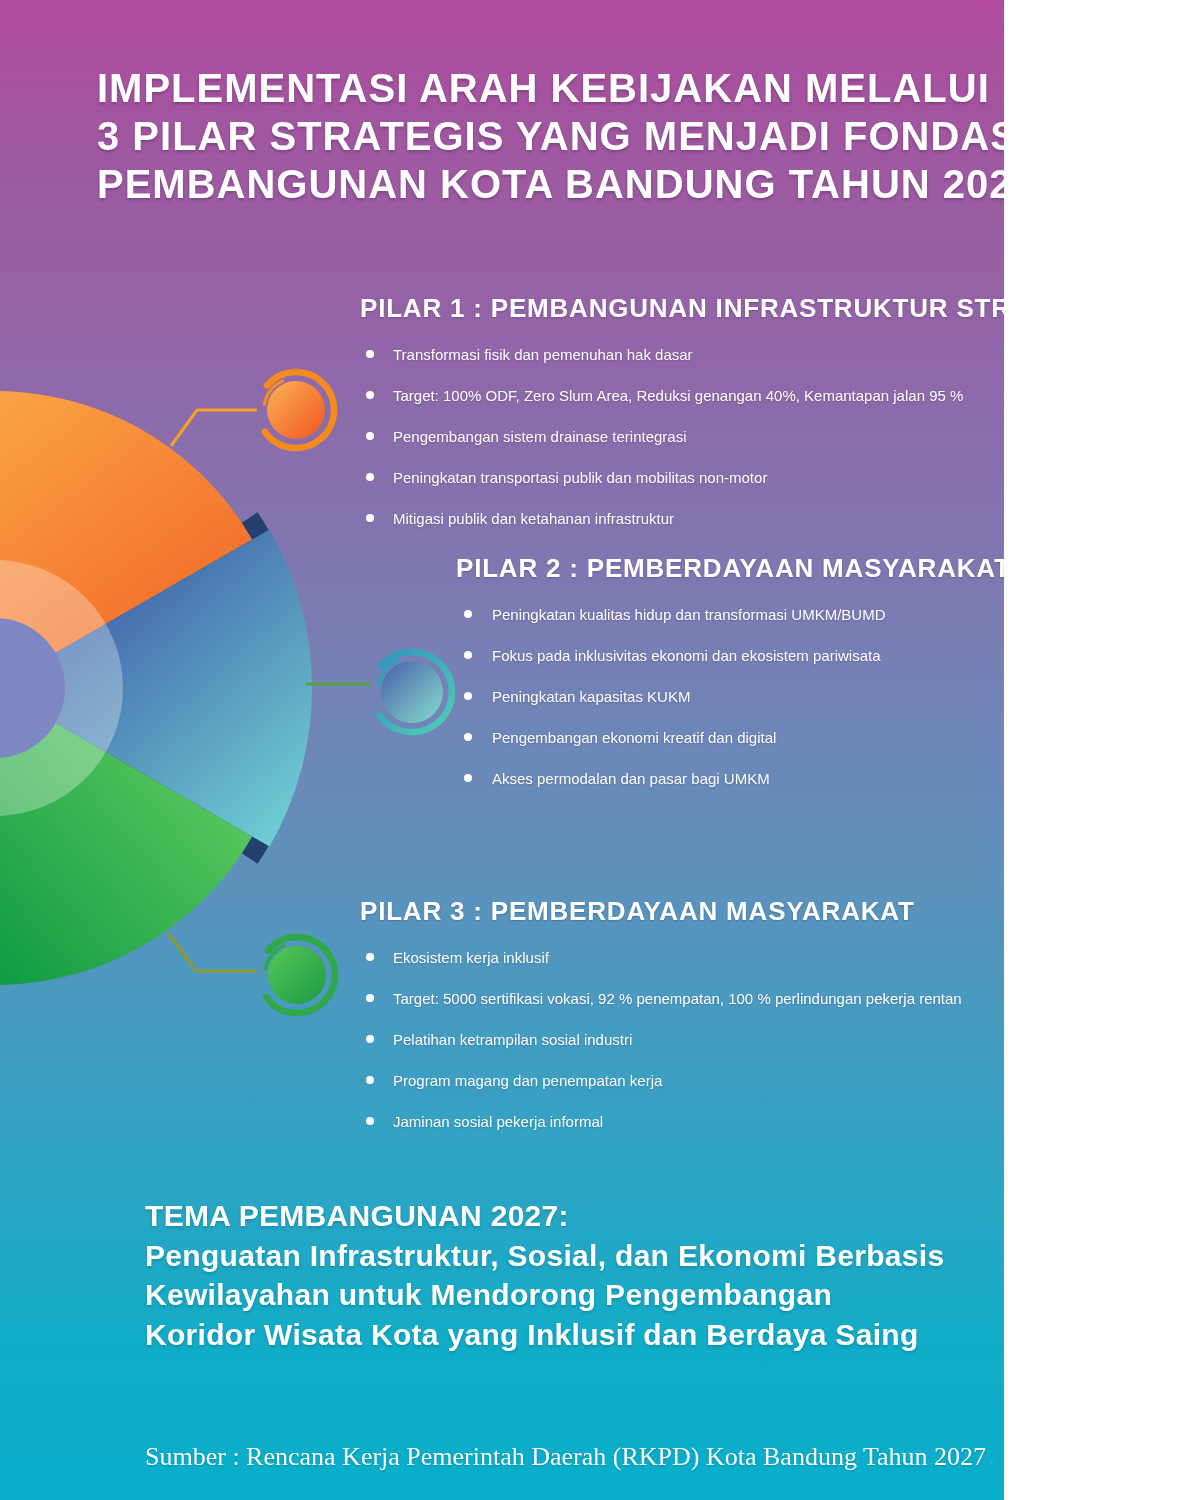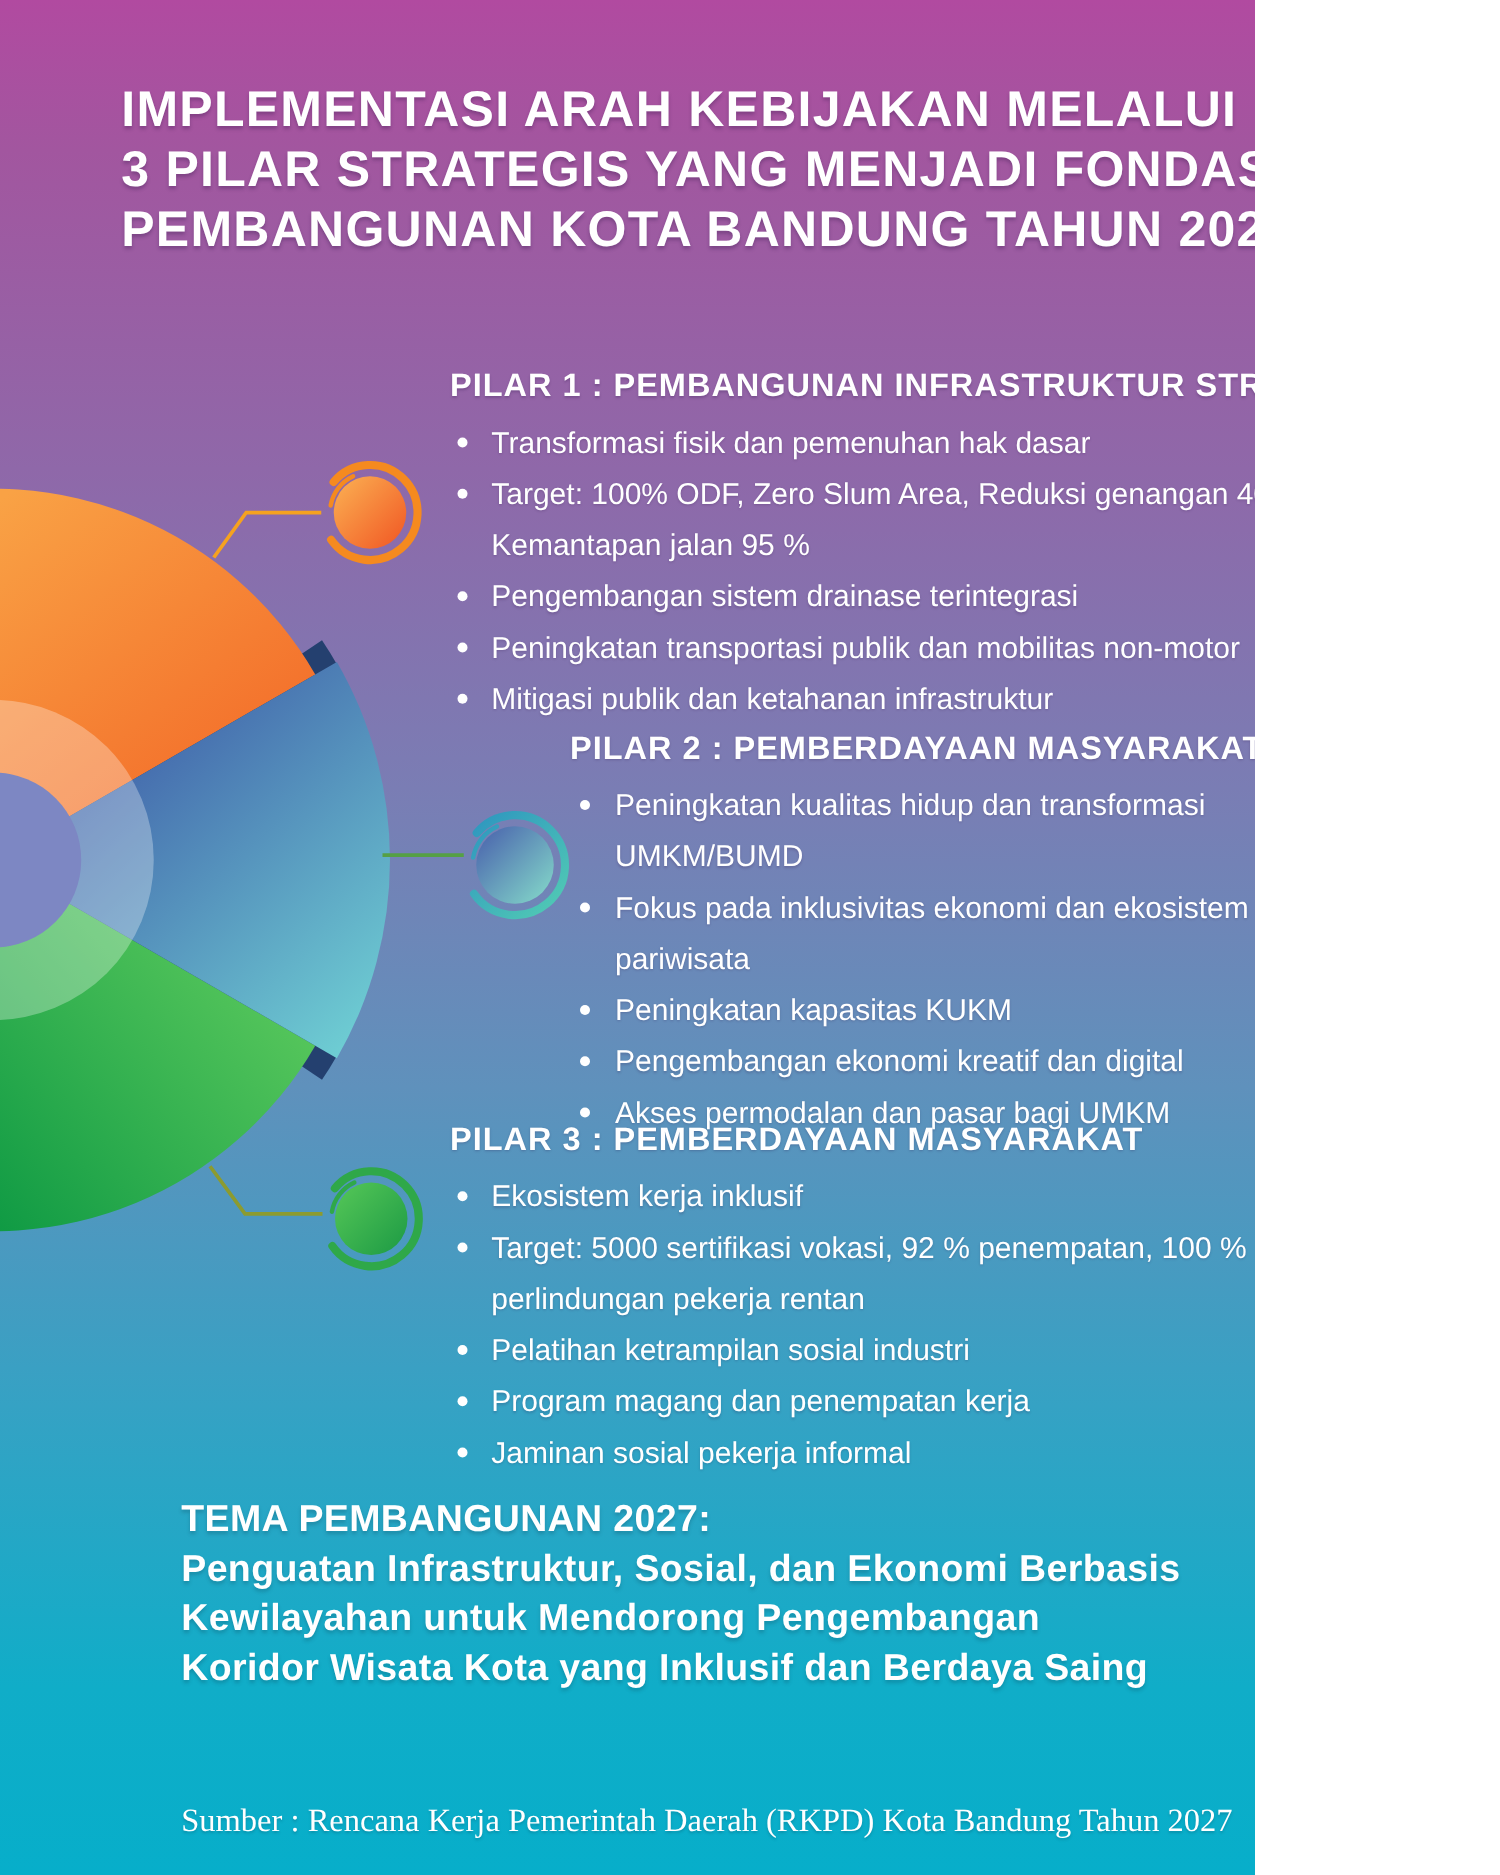--- a/index.html
+++ b/index.html
@@ -25,31 +25,31 @@
     letter-spacing:1px;white-space:pre-line;
     text-shadow:0 2px 3px rgba(45,20,70,0.30);
   }
   .pillar{position:absolute;color:#fff;}
   .pillar h2{
     margin:0;font-size:26px;font-weight:800;letter-spacing:0.8px;
     color:#fff;text-shadow:0 1px 2px rgba(45,20,70,0.25);
   }
   .pillar ul{
     list-style:none;margin:10px 0 0 0;padding:0;
-    font-size:24px;line-height:41px;font-weight:500;
+    font-size:15px;line-height:41px;font-weight:500;
     text-shadow:0 1px 2px rgba(45,20,70,0.22);
   }
   .pillar li{position:relative;padding-left:33px;}
   .pillar li::before{
     content:"";position:absolute;left:6px;top:16px;
     width:8px;height:8px;border-radius:50%;background:#fff;
   }
   #pillar1{left:360px;top:293px;width:760px;}
   #pillar1 ul{width:700px;}
-  #pillar2{left:456px;top:583px;width:640px;}
+  #pillar2{left:456px;top:553px;width:640px;}
   #pillar2 ul{width:566px;}
   #pillar2 li{padding-left:36px;}
   #pillar2 li::before{left:8px;}
   #pillar3{left:360px;top:896px;width:760px;}
   #pillar3 ul{width:648px;}
   .tema{
     position:absolute;left:145px;top:1196px;width:930px;
     color:#fff;font-weight:700;font-size:30px;line-height:39.5px;
     letter-spacing:0.3px;text-shadow:0 2px 3px rgba(10,60,80,0.25);
   }

